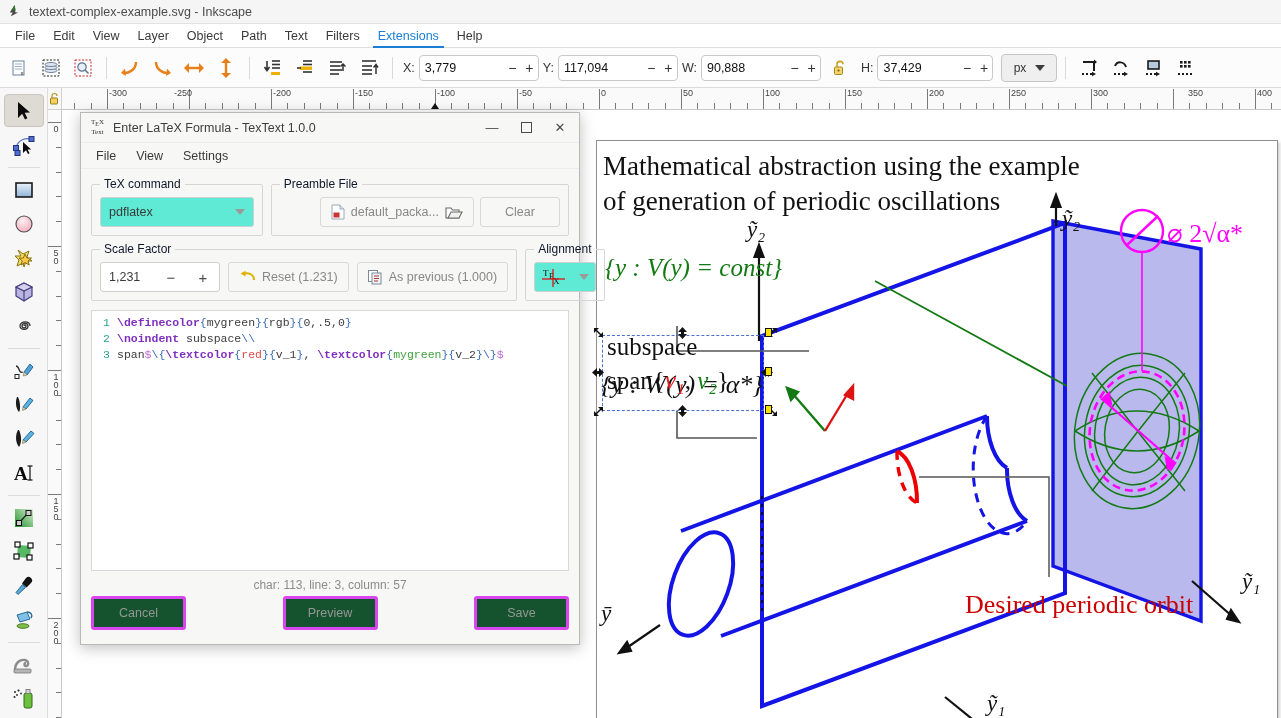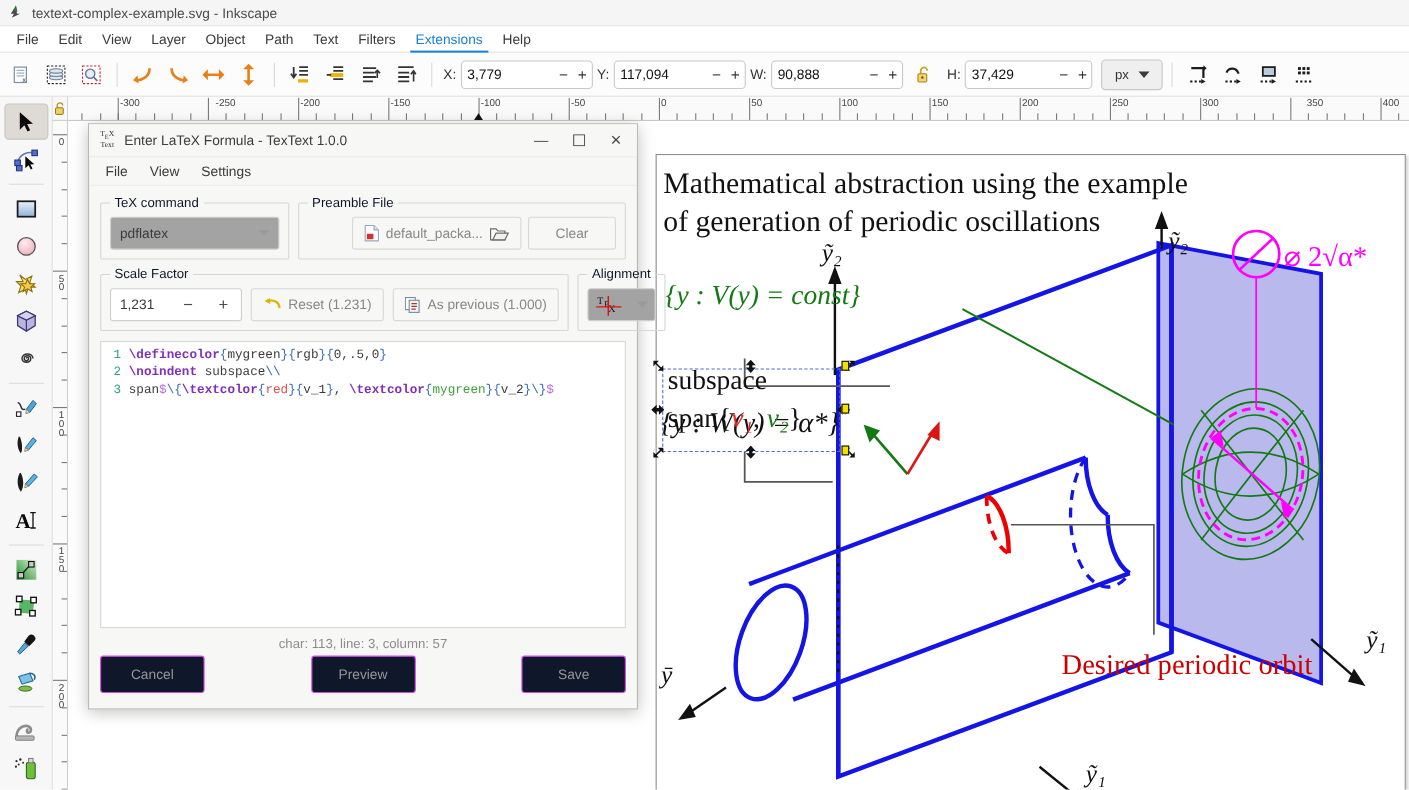--- a/index.html
+++ b/index.html
@@ -149,21 +149,21 @@
   .dlg-body{ padding:8px 10px 0 10px; flex:1; display:flex; flex-direction:column; }
 
   fieldset.grp{
     border:1px solid #d6d6d6; border-radius:2px; margin:0; padding:6px 8px 8px 8px;
   }
   fieldset.grp > legend{ font-size:12px; color:#0f172a; padding:0 4px; }
 
   .row{ display:flex; gap:8px; }
 
   .combo{
-    height:30px; border:1px solid #cfcfcf; border-radius:3px; background:#a3a3a3;
+    height:30px; border:1px solid #cfcfcf; border-radius:3px; background:#5eead4;
     display:flex; align-items:center; padding:0 8px; font-size:12.5px; color:#3b3b3b;
     justify-content:space-between; cursor:default;
   }
   .combo .cb-caret{
     width:0;height:0;border-left:5px solid transparent;border-right:5px solid transparent;
     border-top:6px solid #9a9a9a;
   }
   .dbtn{
     height:30px; border:1px solid #d8d8d8; border-radius:3px; background:#f7f7f5;
     display:flex; align-items:center; justify-content:center; gap:6px;
@@ -193,21 +193,21 @@
   .k-cmd{ color:#7f2fbf; font-weight:bold; }
   .k-brace{ color:#3b6fb5; }
   .k-plain{ color:#3c3c3c; }
   .k-red{ color:#e04a4a; }
   .k-green{ color:#3fa13f; }
   .k-dollar{ color:#c06bd8; }
 
   .statusline{ text-align:center; font-size:12px; color:#8c8c8c; padding:7px 0 4px 0; }
   .dlg-footer{ display:flex; justify-content:space-between; padding:0 10px 14px 10px; }
   .footer-btn{
-    width:95px;height:34px;border:1px solid #d946ef;border-radius:3px;background:#0f172a;
+    width:95px;height:34px;border:3px solid #d946ef;border-radius:3px;background:#14532d;
     display:flex;align-items:center;justify-content:center;font-size:12.5px;color:#969696;cursor:default;
   }
 
   
   .sel-box{
     position:absolute; border:1px dashed #4a6fd0; background:transparent;
   }
   .handle{ position:absolute; width:9px; height:9px; }
   svg{ display:block; }
 </style>
@@ -591,21 +591,21 @@
   </div>
 
   <div class="hruler" id="hruler">
       <div class="hr-tick" style="left: 45px; height: 20px;"></div>
       <div class="hr-lab" style="left: 47px;">-300</div>
       <div class="hr-tick" style="left: 61.4px; height: 6px;"></div>
       <div class="hr-tick" style="left: 77.8px; height: 6px;"></div>
       <div class="hr-tick" style="left: 94.2px; height: 6px;"></div>
       <div class="hr-tick" style="left: 110.6px; height: 6px;"></div>
       <div class="hr-tick" style="left: 127px; height: 20px;"></div>
-      <div class="hr-lab" style="left: 134px;">-250</div>
+      <div class="hr-lab" style="left: 112px;">-250</div>
       <div class="hr-tick" style="left: 143.4px; height: 6px;"></div>
       <div class="hr-tick" style="left: 159.8px; height: 6px;"></div>
       <div class="hr-tick" style="left: 176.2px; height: 6px;"></div>
       <div class="hr-tick" style="left: 192.6px; height: 6px;"></div>
       <div class="hr-tick" style="left: 209px; height: 20px;"></div>
       <div class="hr-lab" style="left: 211px;">-200</div>
       <div class="hr-tick" style="left: 225.4px; height: 6px;"></div>
       <div class="hr-tick" style="left: 241.8px; height: 6px;"></div>
       <div class="hr-tick" style="left: 258.2px; height: 6px;"></div>
       <div class="hr-tick" style="left: 274.6px; height: 6px;"></div>

